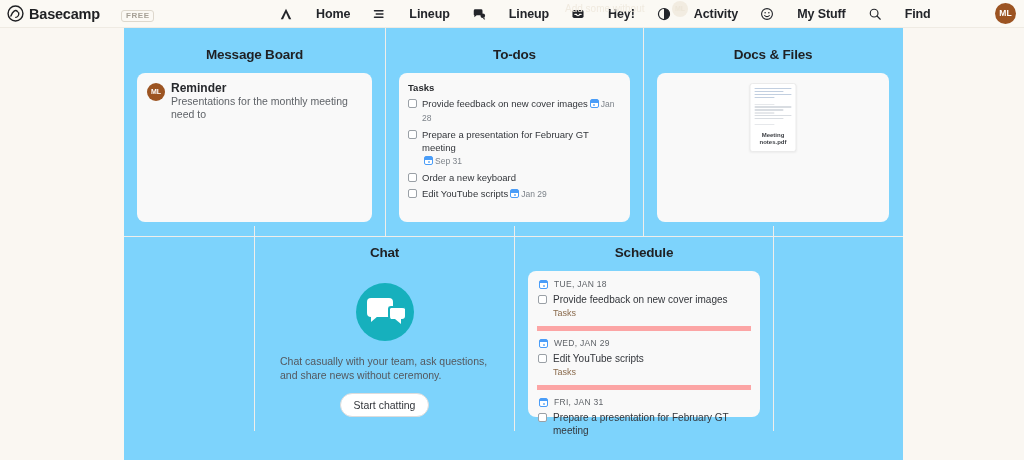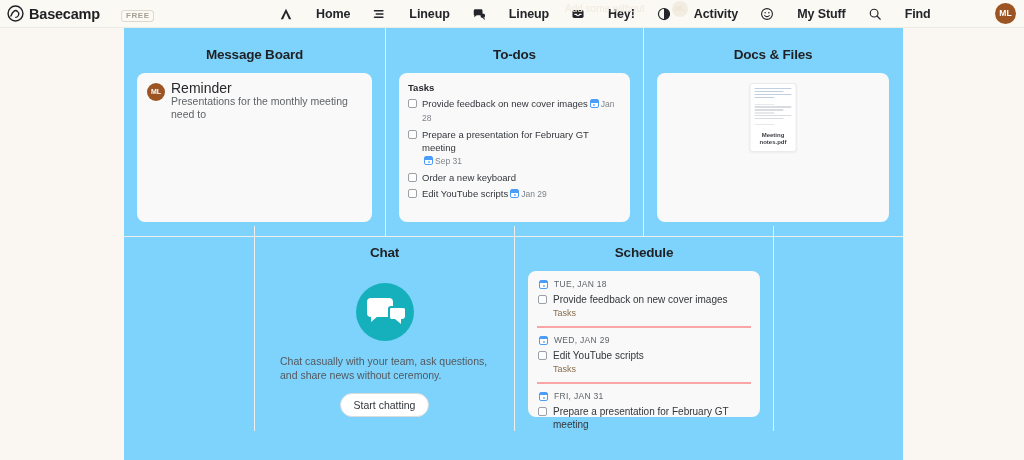--- a/index.html
+++ b/index.html
@@ -73,21 +73,21 @@
   }
   .c-body.plain { background: transparent; }
 
   
   .msg { display: flex; gap: 6px; padding: 9px 10px 0 10px; }
   .msg-av {
     width: 18px; height: 18px; border-radius: 50%; flex: none;
     background: #9c5422; color: #fff; font-size: 7px; font-weight: bold;
     line-height: 18px; text-align: center; margin-top: 1px;
   }
-  .msg-t { font-size: 14px; font-weight: normal; color: #26282c; line-height: 12px; }
+  .msg-t { font-size: 12px; font-weight: bold; color: #26282c; line-height: 12px; }
   .msg-s { font-size: 10.5px; color: #5f6368; line-height: 13px; margin-top: 1px; }
 
   
   .todo-wrap { padding: 9px 10px 0 9px; }
   .todo-h { font-size: 9.5px; font-weight: bold; color: #26282c; margin-bottom: 4px; }
   .todo { display: flex; align-items: flex-start; gap: 5px; margin-bottom: 3px; }
   .cbx {
     width: 9px; height: 9px; border: 1px solid #9aa0a6; border-radius: 2px;
     background: #fff; flex: none; margin-top: 2px; cursor: pointer;
   }
@@ -153,21 +153,21 @@
   .chat-btn {
     display: block; margin: 11px auto 0; background: #fff;
     border: 1px solid #dcdcdc; border-radius: 14px;
     font-size: 10.5px; color: #33363b; padding: 5px 13px;
     font-family: "Liberation Sans", sans-serif; cursor: pointer;
   }
 
   
   .sch-wrap { padding: 8px 9px 0 9px; }
   .sch-g { padding-bottom: 7px; }
-  .sch-g + .sch-g { border-top: 2px solid #fca5a5; padding-top: 7px; }
+  .sch-g + .sch-g { border-top: 5px solid #fca5a5; padding-top: 7px; }
   .sch-d { display: flex; align-items: center; gap: 4px; margin-bottom: 4px; }
   .sch-dt { font-size: 8.5px; color: #5f6368; letter-spacing: 0.3px; }
   .sch-it { display: flex; align-items: flex-start; gap: 6px; padding-left: 1px; }
   .sch-n { font-size: 10px; color: #33363b; line-height: 13px; }
   .sch-sub { font-size: 9px; color: #8b6c4e; line-height: 12px; margin-top: 1px; }
 </style>
 </head>
 <body>
 
 <div class="topbar">

